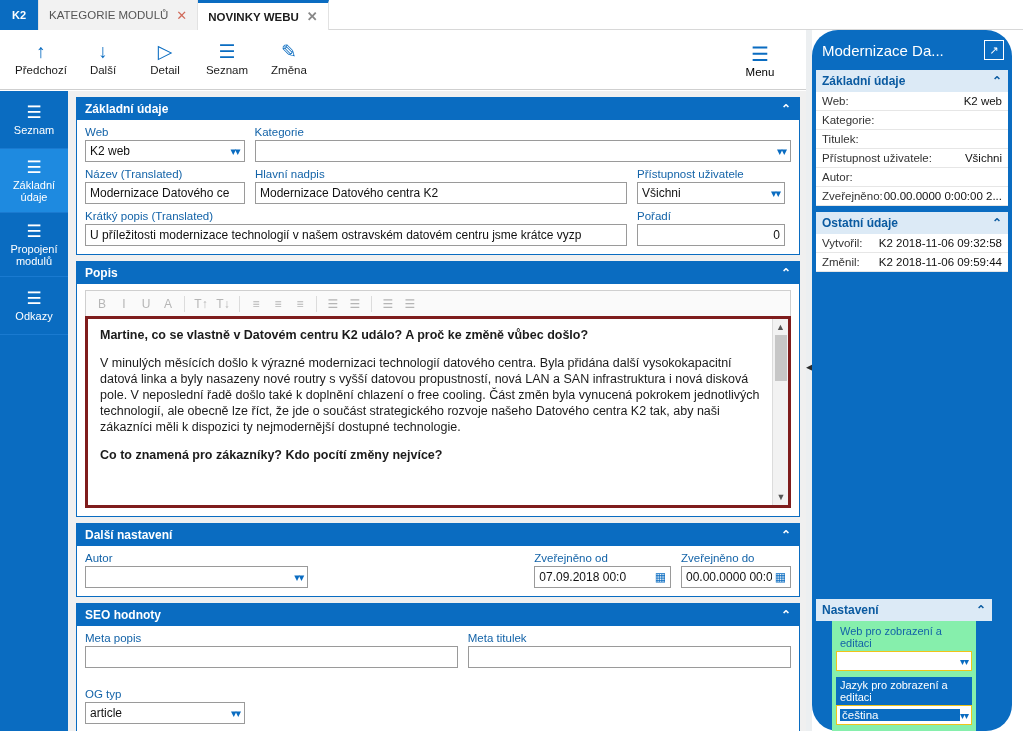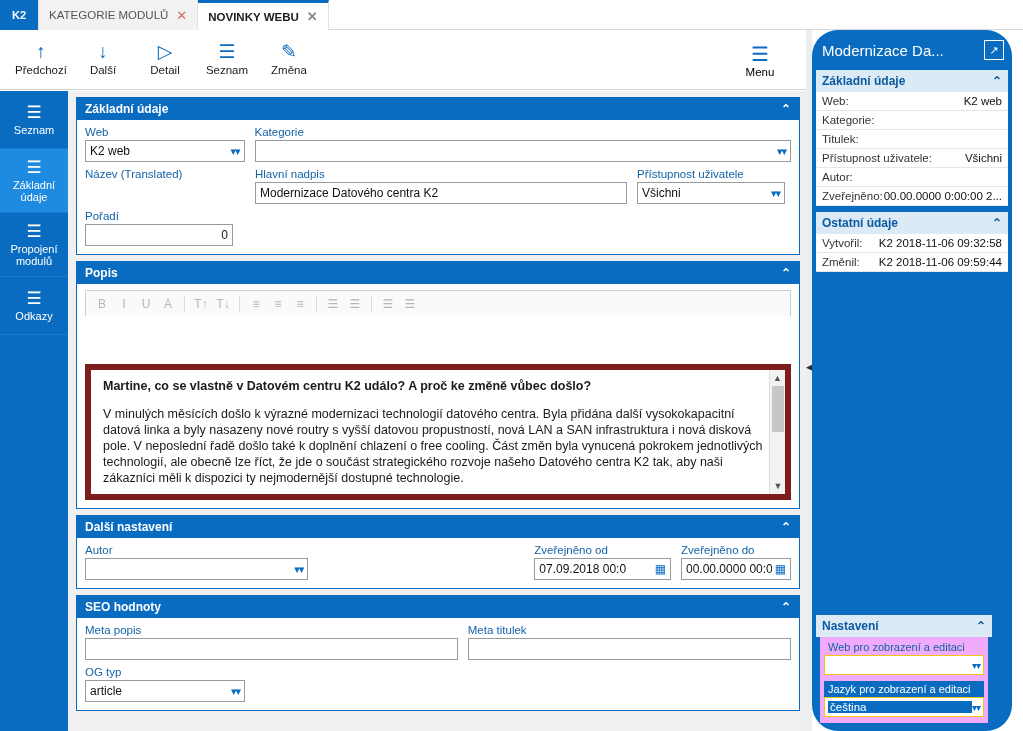--- a/index.html
+++ b/index.html
@@ -103,23 +103,23 @@
   .rte-toolbar {
     height: 26px; border: 1px solid #cfcfcf; border-bottom: none;
     background: #fafafa; display: flex; align-items: center; gap: 2px; padding: 0 6px;
   }
   .rte-btn {
     width: 20px; height: 20px; display: flex; align-items: center; justify-content: center;
     color: #b6b6b6; font-size: 12px;
   }
   .rte-sep { width: 1px; height: 16px; background: #dcdcdc; margin: 0 4px; }
   .rte-body {
-    border: 6px solid #7f1d1d; background: #ffffff; height: 136px;
+    border: 3px solid #7f1d1d; background: #ffffff; height: 192px;
     position: relative; overflow: hidden; padding: 8px 22px 8px 12px;
-    font-size: 12.5px; color: #1b1b1b; line-height: 16px; margin-top: 48px;
+    font-size: 12.5px; color: #1b1b1b; line-height: 16px;
   }
   .rte-body p { margin: 0 0 12px 0; }
   .rte-body p.b { font-weight: bold; }
   .vscroll {
     position: absolute; right: 0; top: 0; width: 16px; height: 100%;
     background: #f2f2f2; border-left: 1px solid #dcdcdc;
   }
   .vscroll .arrow { height: 16px; color: #555; font-size: 9px; text-align: center; line-height: 16px; }
   .vscroll .thumb { position: absolute; top: 16px; left: 2px; width: 12px; height: 46px; background: #c7c7c7; }
   .vscroll .arrow.bot { position: absolute; bottom: 0; left: 0; width: 16px; }
@@ -145,22 +145,22 @@
   }
   .rp-list { background: #ffffff; margin: 0 4px; }
   .rp-row {
     display: flex; justify-content: space-between; 
     padding: 3px 6px; font-size: 11.5px; color: #1b1b1b;
     border-bottom: 1px solid #e6e6e6;
   }
   .rp-row .k { color: #333; white-space: nowrap; }
   .rp-row .v { color: #111; text-align: right; overflow: hidden; white-space: nowrap; }
 
-  .rp-settings { position: absolute; left: 0; bottom: 8px; width: 184px; }
-  .rp-field { margin: 0 8px; background: #f0abfc; padding: 2px 4px 4px 4px; }
+  .rp-settings { position: absolute; left: 0; bottom: 0; width: 184px; }
+  .rp-field { margin: 0 20px; background: #86efac; padding: 2px 4px 4px 4px; }
   .rp-field .l { color: #1363a8; font-size: 11px; display: block; padding: 2px 2px 2px 4px; }
   .rp-field .l.hl { background: #0a6cc1; color: #ffffff; }
   .rp-input {
     height: 20px; border: 1px solid #f0c419; background: #ffffff;
     display: flex; align-items: center; padding: 0 3px; font-size: 11.5px;
   }
   .rp-input .val { flex: 1; }
   .rp-input .val.sel { background: #0a6cc1; color: #ffffff; padding: 0 2px; }
   .rp-input .drop { color: #0a6cc1; font-size: 10px; letter-spacing: -1px; }
 
@@ -262,36 +262,45 @@
             <span class="lbl">Kategorie</span>
             <div class="fld">
               <span class="val"></span>
               <span class="drop">▾▾</span>
             </div>
           </div>
         </div>
         <div class="row" style="margin-top:6px">
           <div class="col" style="width:160px">
             <span class="lbl">Název (Translated)</span>
+            <div class="fld">
+              <span class="val">Modernizace Datového ce</span>
+            </div>
           </div>
           <div class="col" style="width:372px">
             <span class="lbl">Hlavní nadpis</span>
             <div class="fld">
               <span class="val">Modernizace Datového centra K2</span>
             </div>
           </div>
           <div class="col" style="width:148px">
             <span class="lbl">Přístupnost uživatele</span>
             <div class="fld">
               <span class="val">Všichni</span>
               <span class="drop">▾▾</span>
             </div>
           </div>
         </div>
         <div class="row" style="margin-top:6px">
+          <div class="col" style="width:542px">
+            <span class="lbl">Krátký popis (Translated)</span>
+            <div class="fld">
+              <span class="val">U příležitosti modernizace technologií v našem ostravském datovém centru jsme krátce vyzp</span>
+            </div>
+          </div>
           <div class="col" style="width:148px">
             <span class="lbl">Pořadí</span>
             <div class="fld num">
               <span class="val">0</span>
             </div>
           </div>
         </div>
       </div>
     </div>
 
@@ -378,21 +387,21 @@
               <span class="val"></span>
             </div>
           </div>
           <div class="col" style="width:326px">
             <span class="lbl">Meta titulek</span>
             <div class="fld">
               <span class="val"></span>
             </div>
           </div>
         </div>
-        <div class="row" style="margin-top:6px">
+        <div class="row" style="margin-top:20px">
           <div class="col" style="width:160px">
             <span class="lbl">OG typ</span>
             <div class="fld">
               <span class="val">article</span>
               <span class="drop">▾▾</span>
             </div>
           </div>
         </div>
       </div>
     </div>

